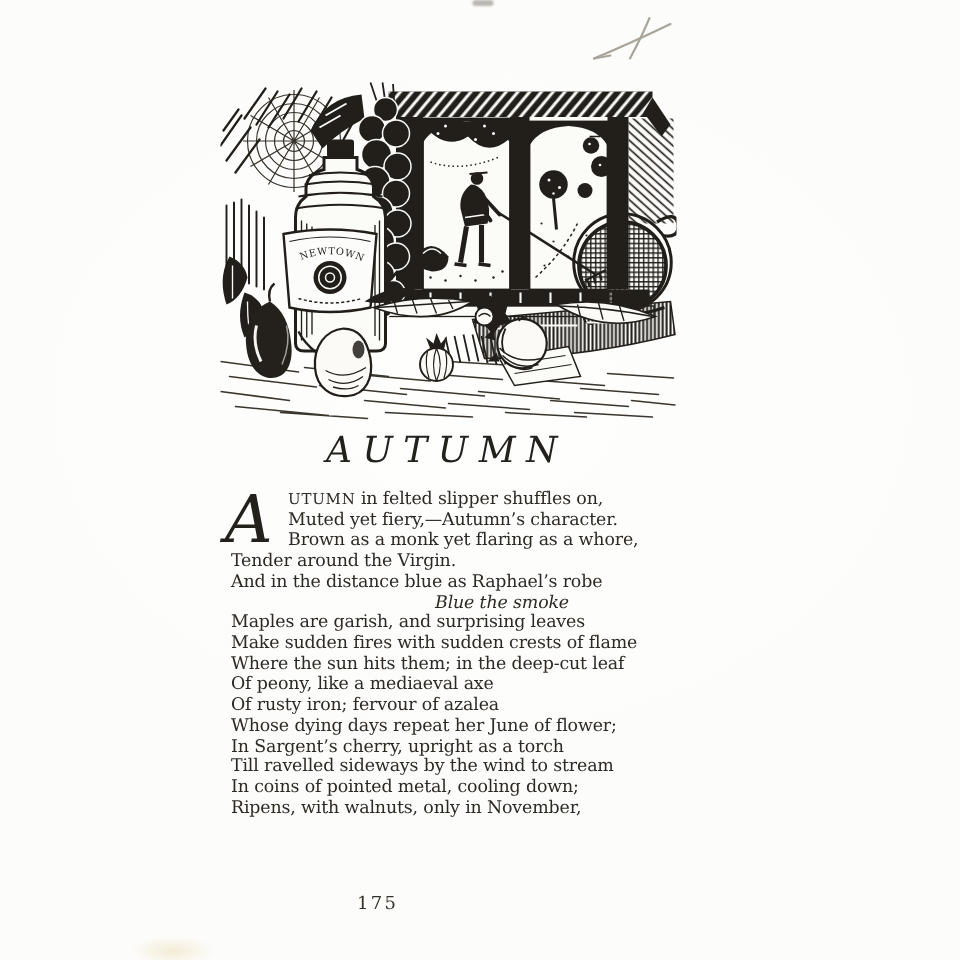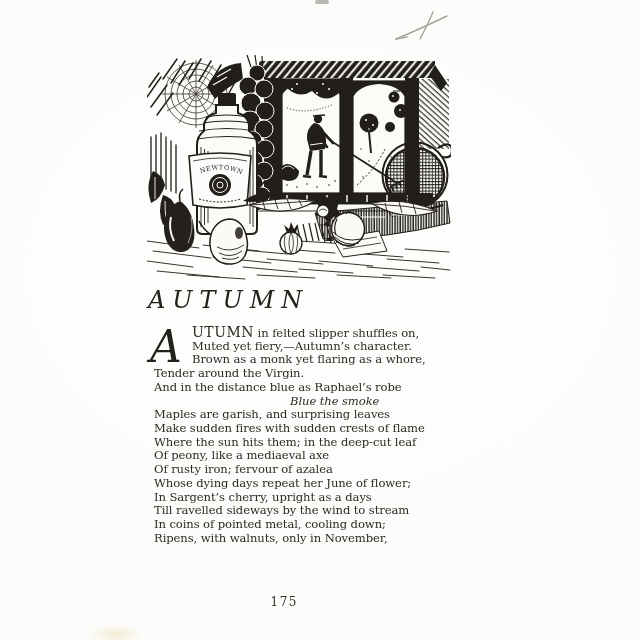--- a/index.html
+++ b/index.html
@@ -11,35 +11,35 @@
       radial-gradient(420px 320px at 50% 42%, #fefefd, #fcfcfa 90%),
       #fcfcfb;
     font-family:"DejaVu Serif","Liberation Serif",serif;
     color:#2d2a24;
   }
   .smudge{position:absolute;left:315px;top:0;width:14px;height:4px;
     background:rgba(105,100,92,.45);border-radius:2px;filter:blur(.7px);}
   .pencil{position:absolute;left:392px;top:8px;}
   .art{position:absolute;left:147px;top:53px;}
   .title{
-    position:absolute;left:148px;top:286px;width:300px;text-align:left;
+    position:absolute;left:148px;top:286px;width:300px;text-align:center;
     font-style:italic;font-size:24px;letter-spacing:7px;color:#23211c;
   }
   .poem{position:absolute;left:154px;top:326px;width:360px;
     font-size:11.6px;line-height:13.72px;letter-spacing:-0.1px;}
   .poem .l{height:13.72px;white-space:nowrap;}
   .ind1{padding-left:38px;}
   .ind2{padding-left:136px;font-style:italic;}
-  .sc{font-size:14px;letter-spacing:.5px;}
+  .sc{font-size:10px;letter-spacing:.5px;}
   .dropcap{
     position:absolute;left:150px;top:327px;font-style:italic;
     font-size:44px;line-height:40px;color:#23211c;
   }
   .pagenum{
-    position:absolute;left:238px;top:595px;width:60px;text-align:right;
+    position:absolute;left:238px;top:595px;width:60px;text-align:left;
     font-size:12px;letter-spacing:1.5px;color:#34302a;
   }
 </style>
 </head>
 <body>
 
 <div class="page">
 
   <div class="smudge"></div>
 
@@ -299,21 +299,21 @@
     <div class="l ind1">Brown as a monk yet flaring as a whore,</div>
     <div class="l">Tender around the Virgin.</div>
     <div class="l">And in the distance blue as Raphael’s robe</div>
     <div class="l ind2">Blue the smoke</div>
     <div class="l">Maples are garish, and surprising leaves</div>
     <div class="l">Make sudden fires with sudden crests of flame</div>
     <div class="l">Where the sun hits them; in the deep-cut leaf</div>
     <div class="l">Of peony, like a mediaeval axe</div>
     <div class="l">Of rusty iron; fervour of azalea</div>
     <div class="l">Whose dying days repeat her June of flower;</div>
-    <div class="l">In Sargent’s cherry, upright as a days</div>
+    <div class="l">In Sargent’s cherry, upright as a torch</div>
     <div class="l">Till ravelled sideways by the wind to stream</div>
     <div class="l">In coins of pointed metal, cooling down;</div>
     <div class="l">Ripens, with walnuts, only in November,</div>
   </div>
 
   <div class="pagenum">175</div>
 
 </div>
 
 </body></html>

